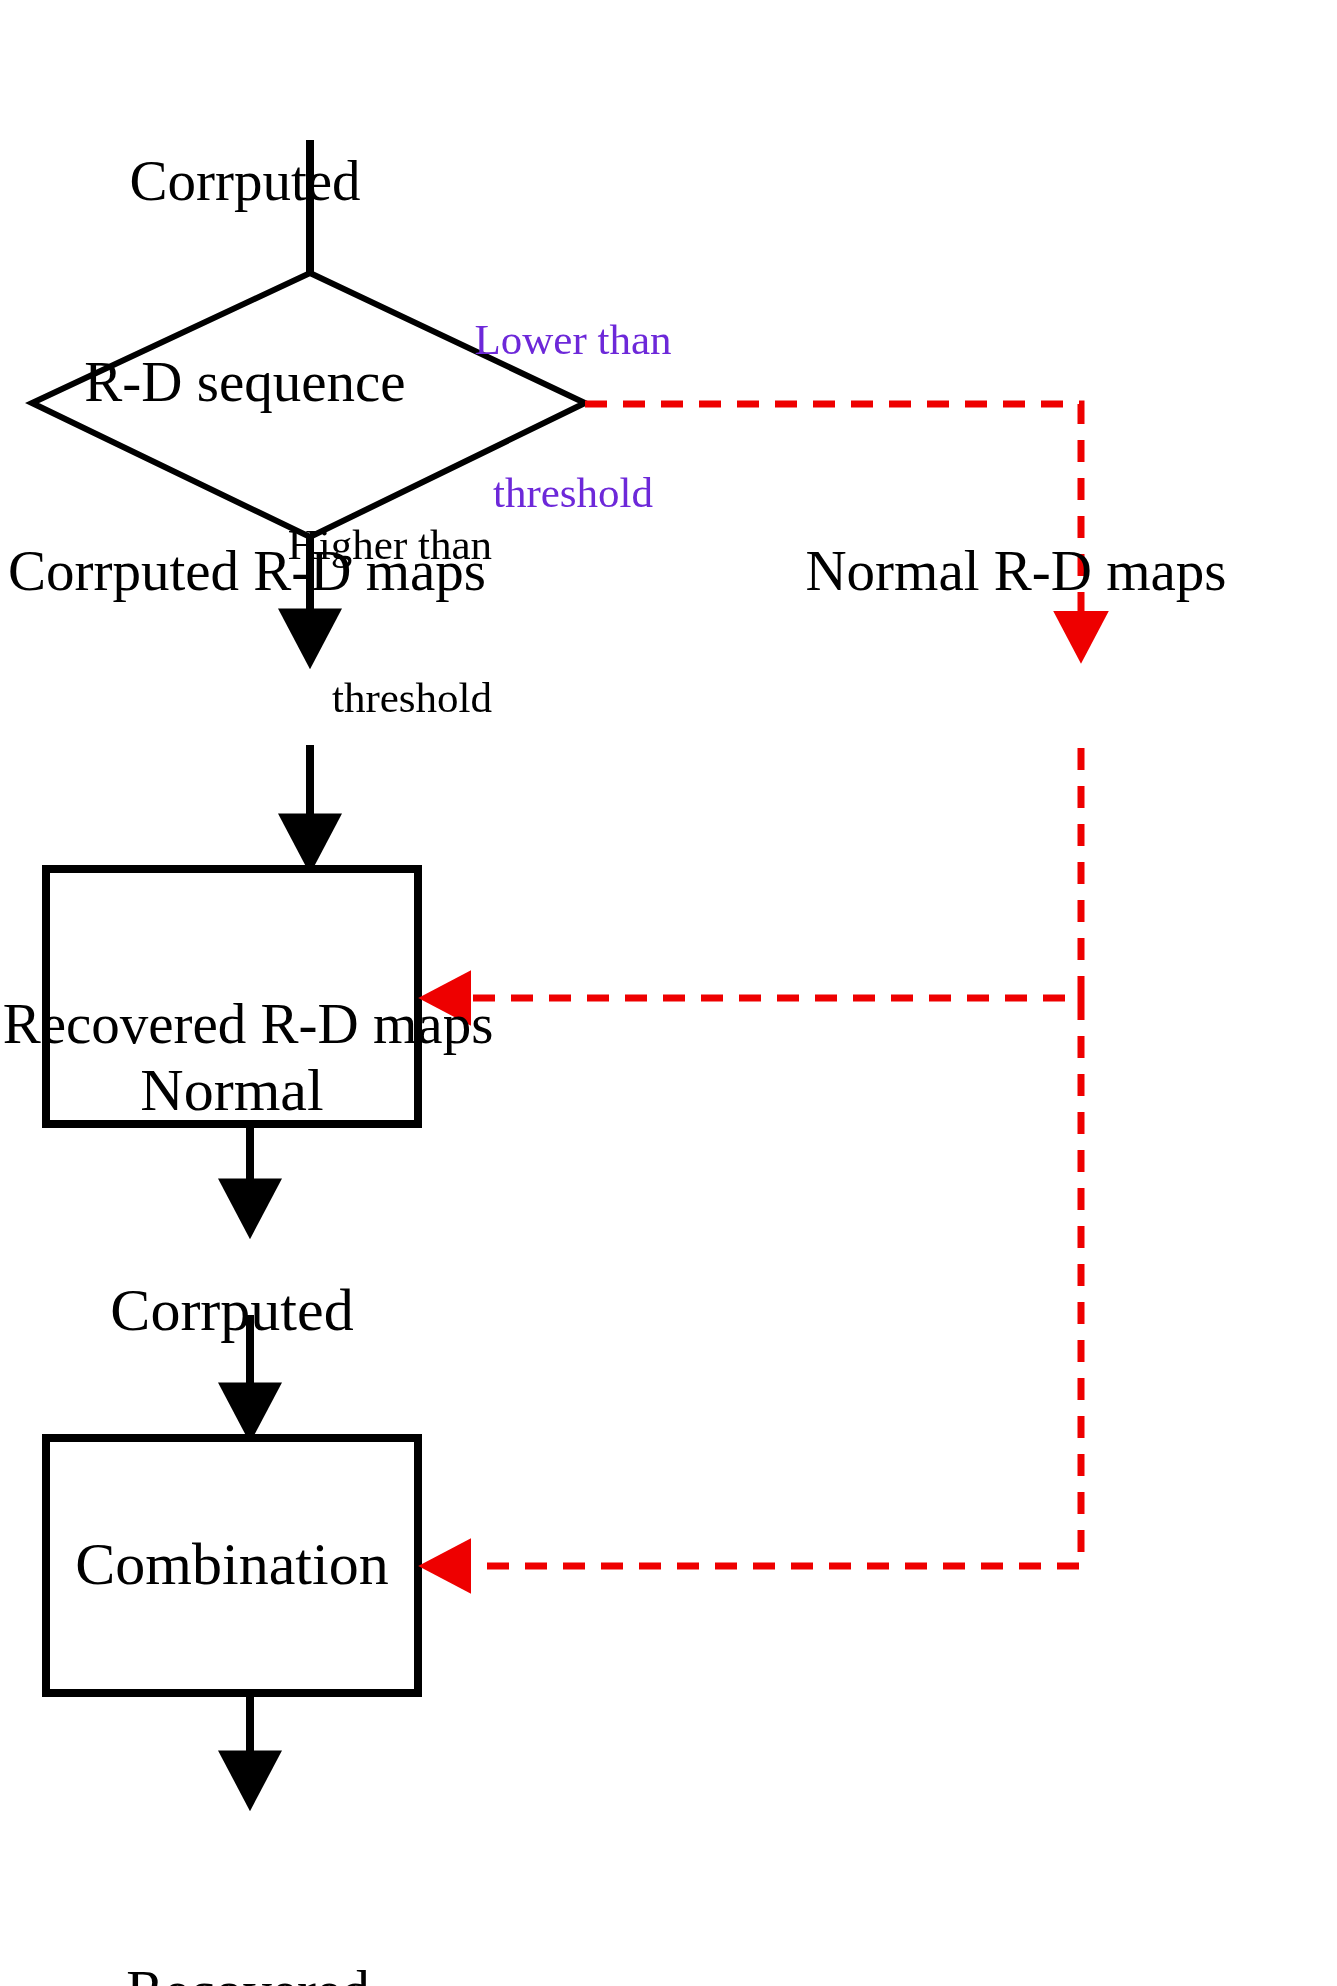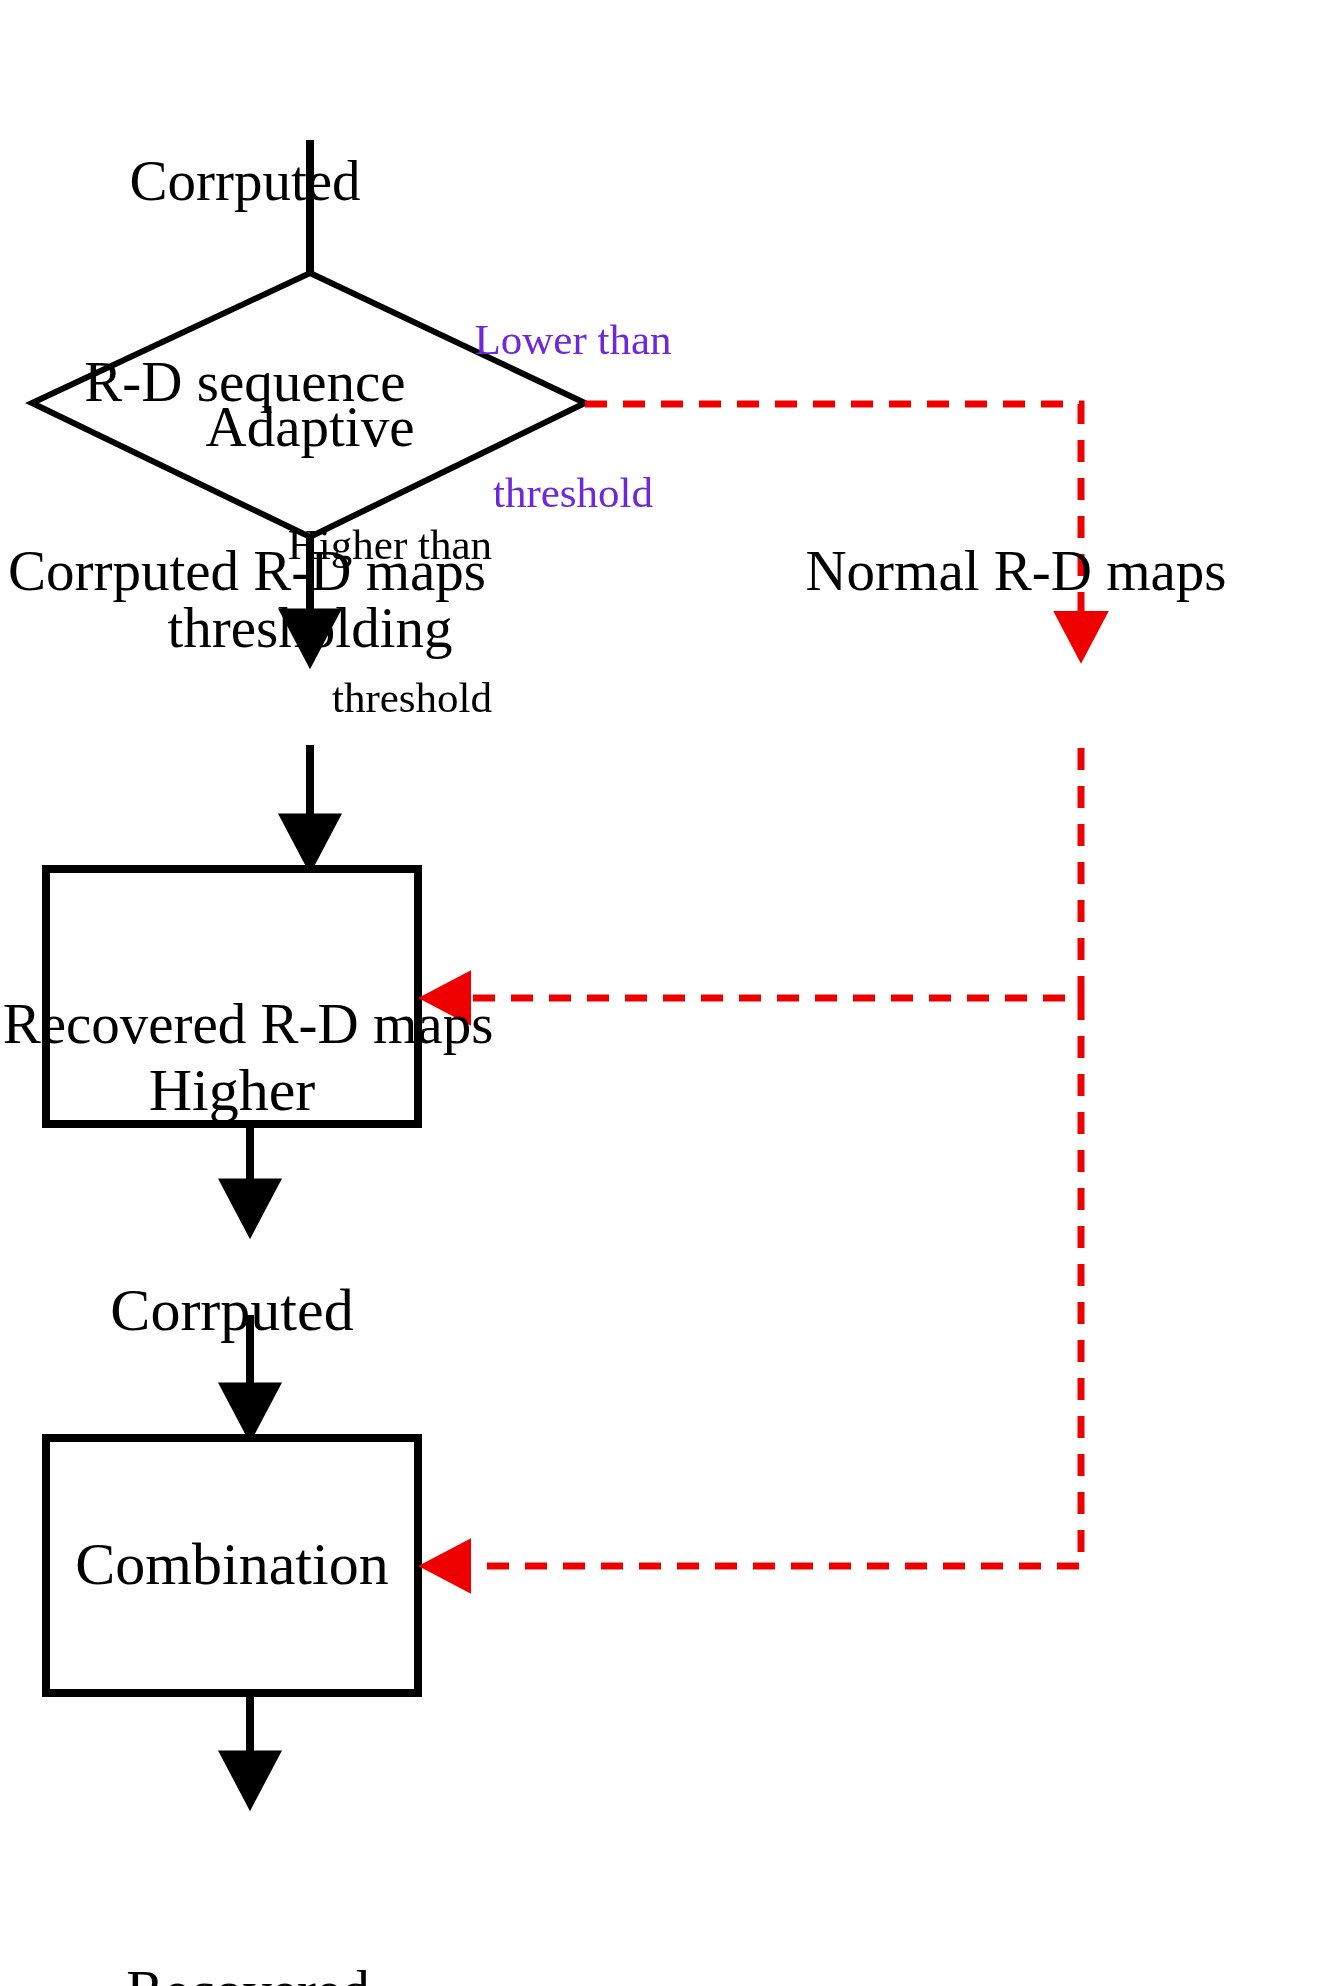--- a/index.html
+++ b/index.html
@@ -86,41 +86,37 @@
     <polyline points="1081,748 1081,998 428,998" fill="none" stroke="#ee0000" stroke-width="7" stroke-dasharray="22,16" marker-end="url(#arrow-red)"></polyline>
 
     <polyline points="1081,998 1081,1566 428,1566" fill="none" stroke="#ee0000" stroke-width="7" stroke-dasharray="22,16" marker-end="url(#arrow-red)"></polyline>
   </svg>
 
   <div class="txt node-label ctr" style="left:245px; top:12px; width:520px;">
     <div>Corrputed</div>
     <div>R-D sequence</div>
   </div>
 
-  <div class="txt node-label ctr" style="left:310px; top:258px; width:430px;">
-    <div>Adaptive</div>
-    <div>thresholding</div>
-  </div>
 
   <div class="txt edge-label red-label" style="left:458px; top:214px; width:230px; text-align:center;">
     <div>Lower than</div>
     <div>threshold</div>
   </div>
 
   <div class="txt edge-label" style="left:272px; top:419px; width:220px; text-align:right;">
     <div>Higher than</div>
     <div>threshold</div>
   </div>
 
   <div class="txt node-label ctr" style="left:247px; top:537px; width:600px;">Corrputed R-D maps</div>
 
   <div class="txt node-label ctr" style="left:1016px; top:537px; width:600px;">Normal R-D maps</div>
 
   <div class="txt box-label ctr" style="left:232px; top:908px; width:380px;">
-    <div>Higher</div>
+    <div>Normal</div>
     <div>Corrputed</div>
   </div>
 
   <div class="txt node-label ctr" style="left:248px; top:990px; width:620px;">Recovered R-D maps</div>
 
   <div class="txt box-label ctr" style="left:232px; top:1528px; width:436px;">Combination</div>
 
   <div class="txt node-label ctr" style="left: 248px; top: 1822px; width: 560px;">
     <div>Recovered</div>
     

